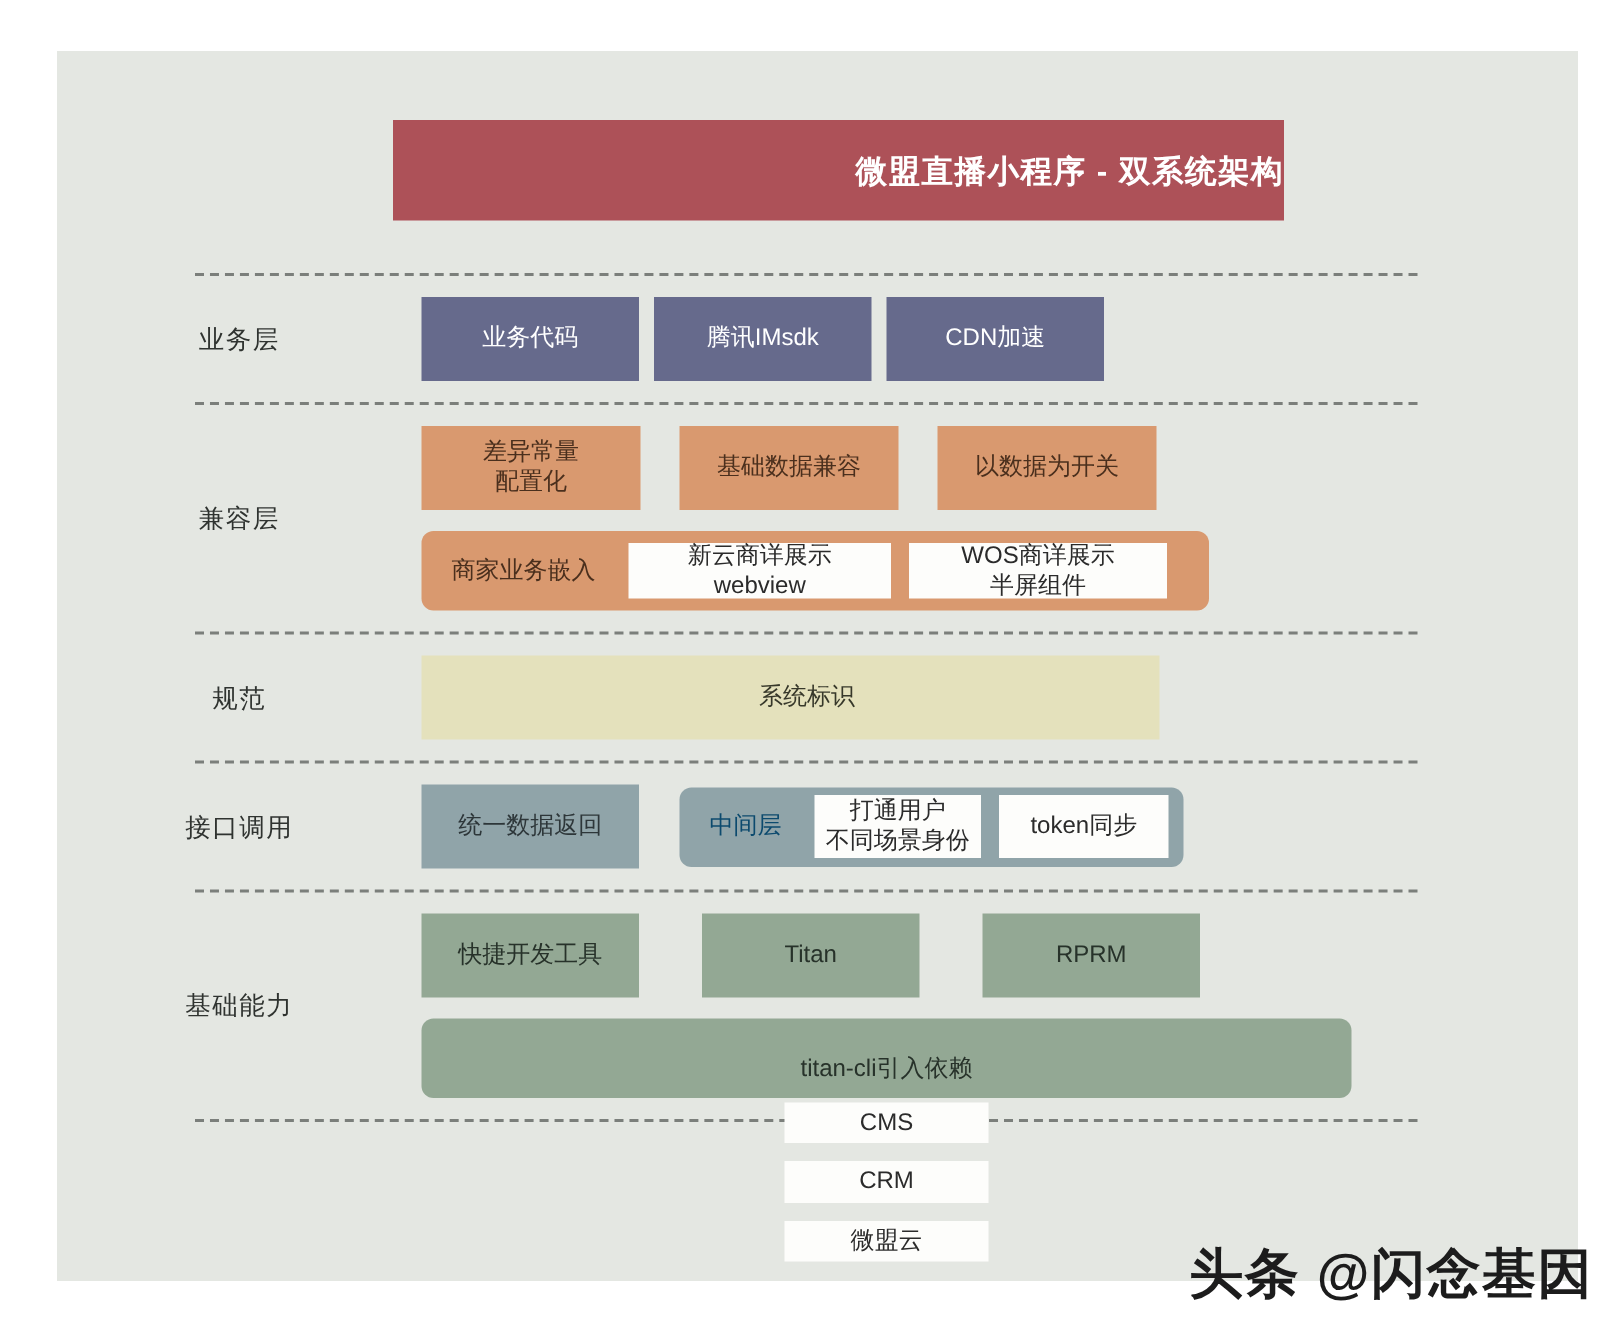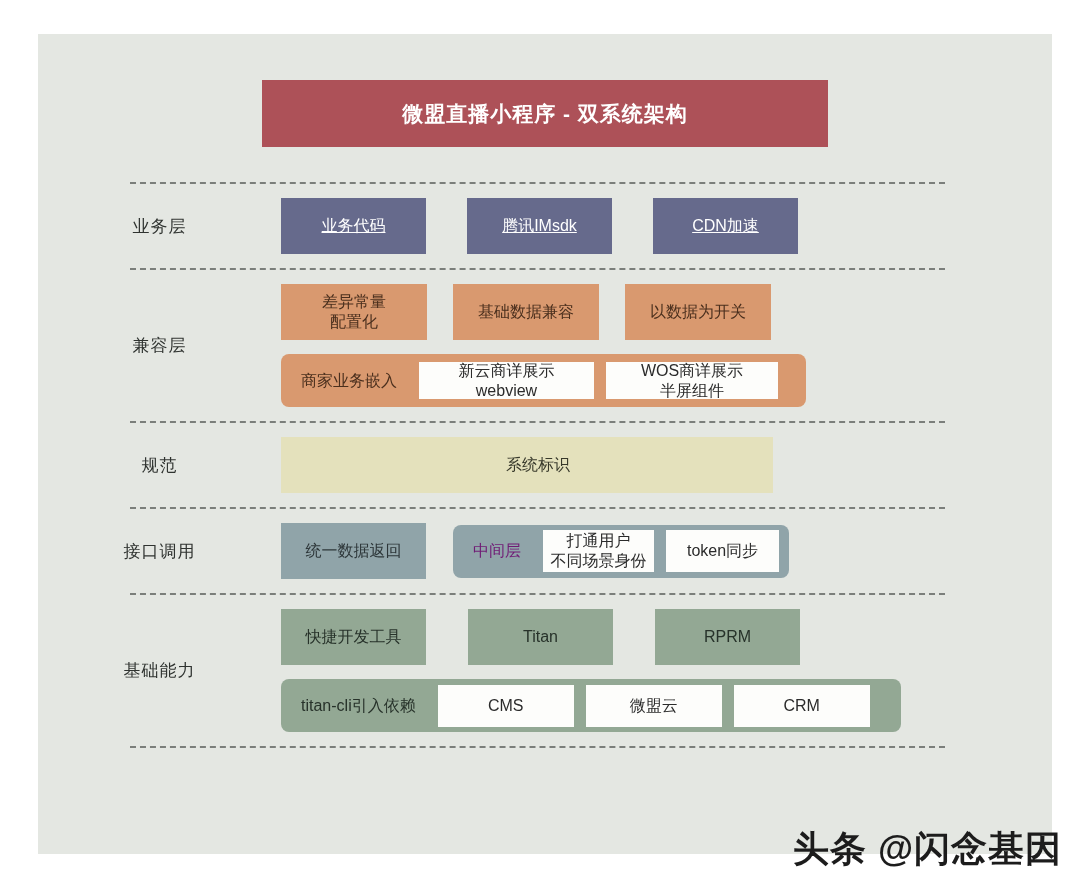--- a/index.html
+++ b/index.html
@@ -28,21 +28,22 @@
   
   #title-banner {
     position: absolute;
     left: 224px;
     top: 46px;
     width: 566px;
     height: 67px;
     background: #ad5158;
     display: flex;
     align-items: center;
-    justify-content: center;
+    justify-content: flex-end;
+    padding-left: 28px;
   }
   #title-banner .title-text {
     color: #ffffff;
     font-size: 21px;
     font-weight: bold;
     letter-spacing: 1px;
     white-space: nowrap;
   }
 
   
@@ -121,59 +122,59 @@
   .group.green    { background: #93a894; }
 
   .group-label {
     flex: 0 0 auto;
     text-align: center;
     font-size: 16px;
     padding: 0 10px;
     line-height: 1.22;
   }
   .group.orange   .group-label { color: #4a2f1d; }
-  .group.bluegray .group-label { color: #701a75; text-align: center; }
+  .group.bluegray .group-label { color: #0c4a6e; text-align: center; }
   .group.green    .group-label { color: #27322a; }
 
   .chip {
     background: #fdfdfb;
     color: #2b2b2b;
     display: flex;
     align-items: center;
     justify-content: center;
     text-align: center;
     font-size: 16px;
     line-height: 1.22;
     box-sizing: border-box;
     white-space: pre-line;
     padding: 4px 6px;
   }
 
   
   
-  .biz-box { width: 145px; height: 56px; margin-right: 41px; text-decoration: underline; }
+  .biz-box { width: 145px; height: 56px; margin-right: 10px; }
 
   
   .compat-box { width: 146px; height: 56px; margin-right: 26px; }
   .compat-group { width: 525px; height: 53px; }
   .compat-group .chip { width: 175px; height: 37px; }
   .compat-group .chip.wos { width: 172px; }
 
   
   .spec-box { width: 492px; height: 56px; }
 
   
   .api-box { width: 145px; height: 56px; margin-right: 27px; }
   .api-group { width: 336px; height: 53px; }
   .api-group .chip { width: 118px; height: 42px; }
   .api-group .chip.token { width: 120px; }
 
   
   .base-box { width: 145px; height: 56px; margin-right: 42px; }
-  .base-group { width: 620px; height: 53px; }
+  .base-group { width: 620px; height: 53px; flex-direction: column; }
   .base-group .chip { width: 136px; height: 42px; }
 
   
   #watermark {
     position: absolute;
     right: 18px;
     bottom: 14px;
     font-size: 36px;
     font-weight: bold;
     color: #1c1c1c;
@@ -291,22 +292,22 @@
           </div>
           <div class="box green base-box">
             <span class="lines">RPRM</span>
           </div>
         </div>
 
         <div class="box-row">
           <div class="group green base-group">
             <span class="group-label">titan-cli引入依赖</span>
             <span class="chip">CMS</span>
+            <span class="chip">CRM</span>
             <span class="chip">微盟云</span>
-            <span class="chip">CRM</span>
           </div>
         </div>
 
       </div>
     </div>
 
     <div class="divider"></div>
 
   </div>
 </div>

